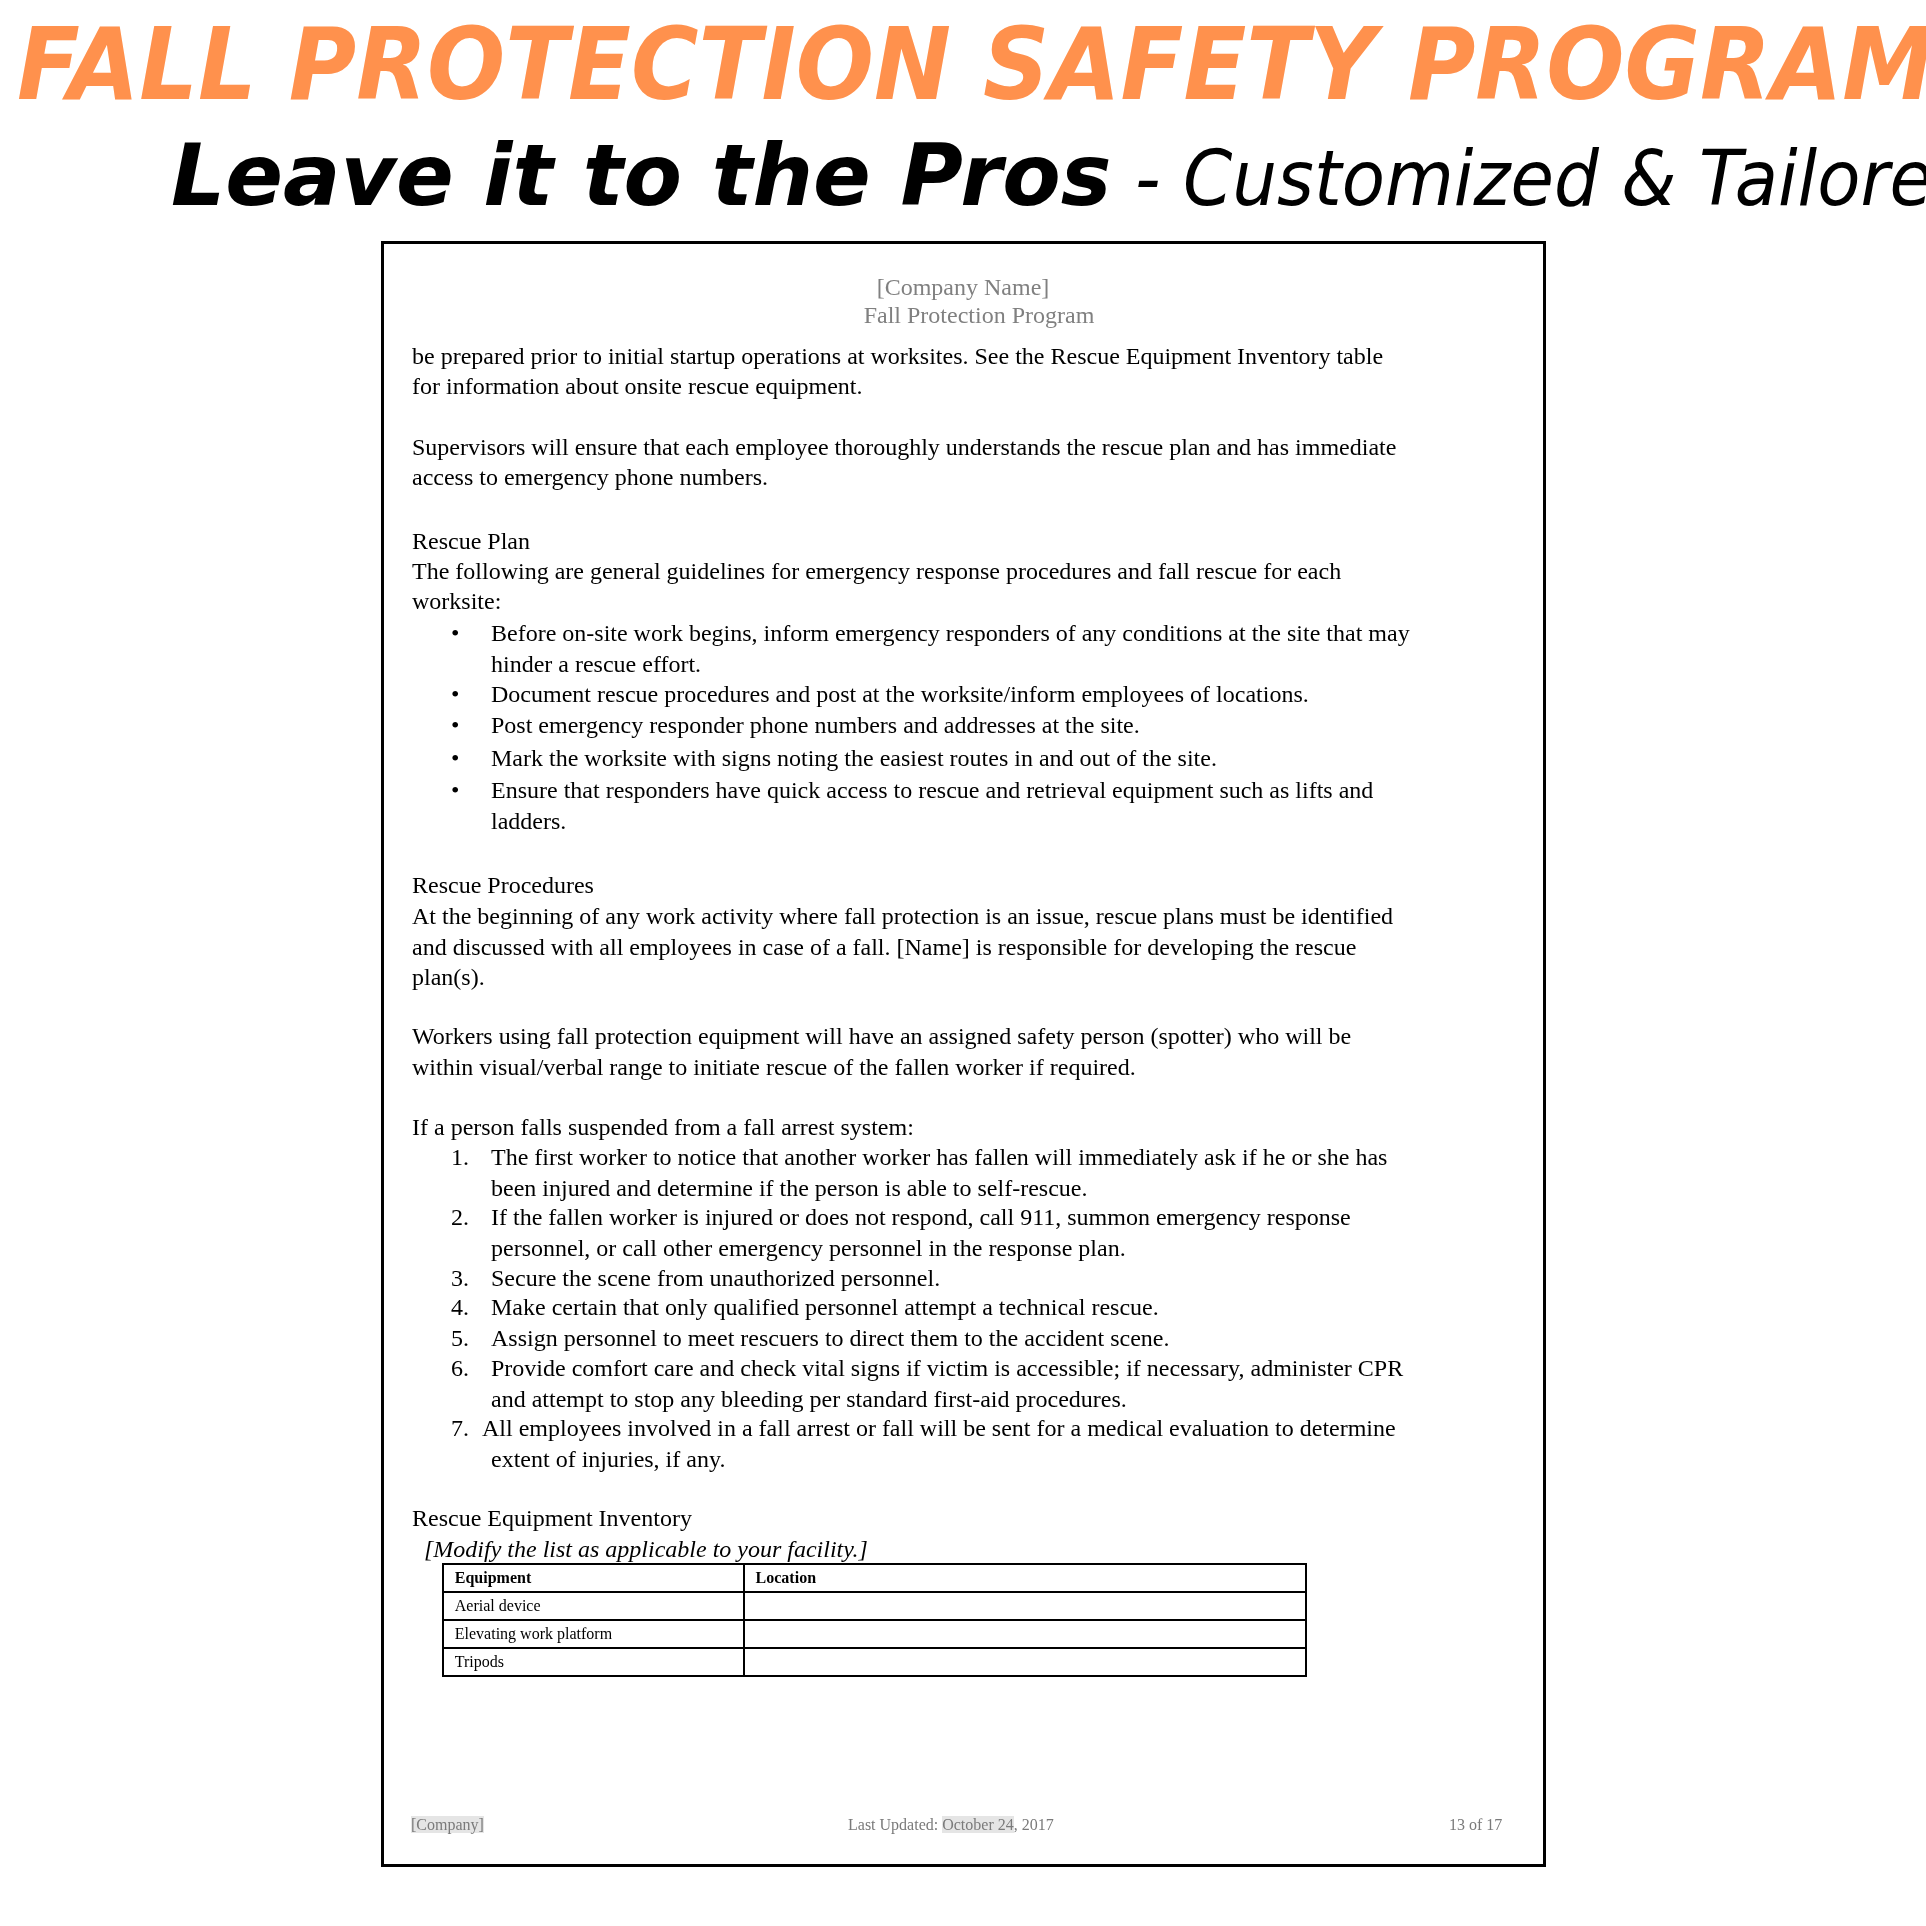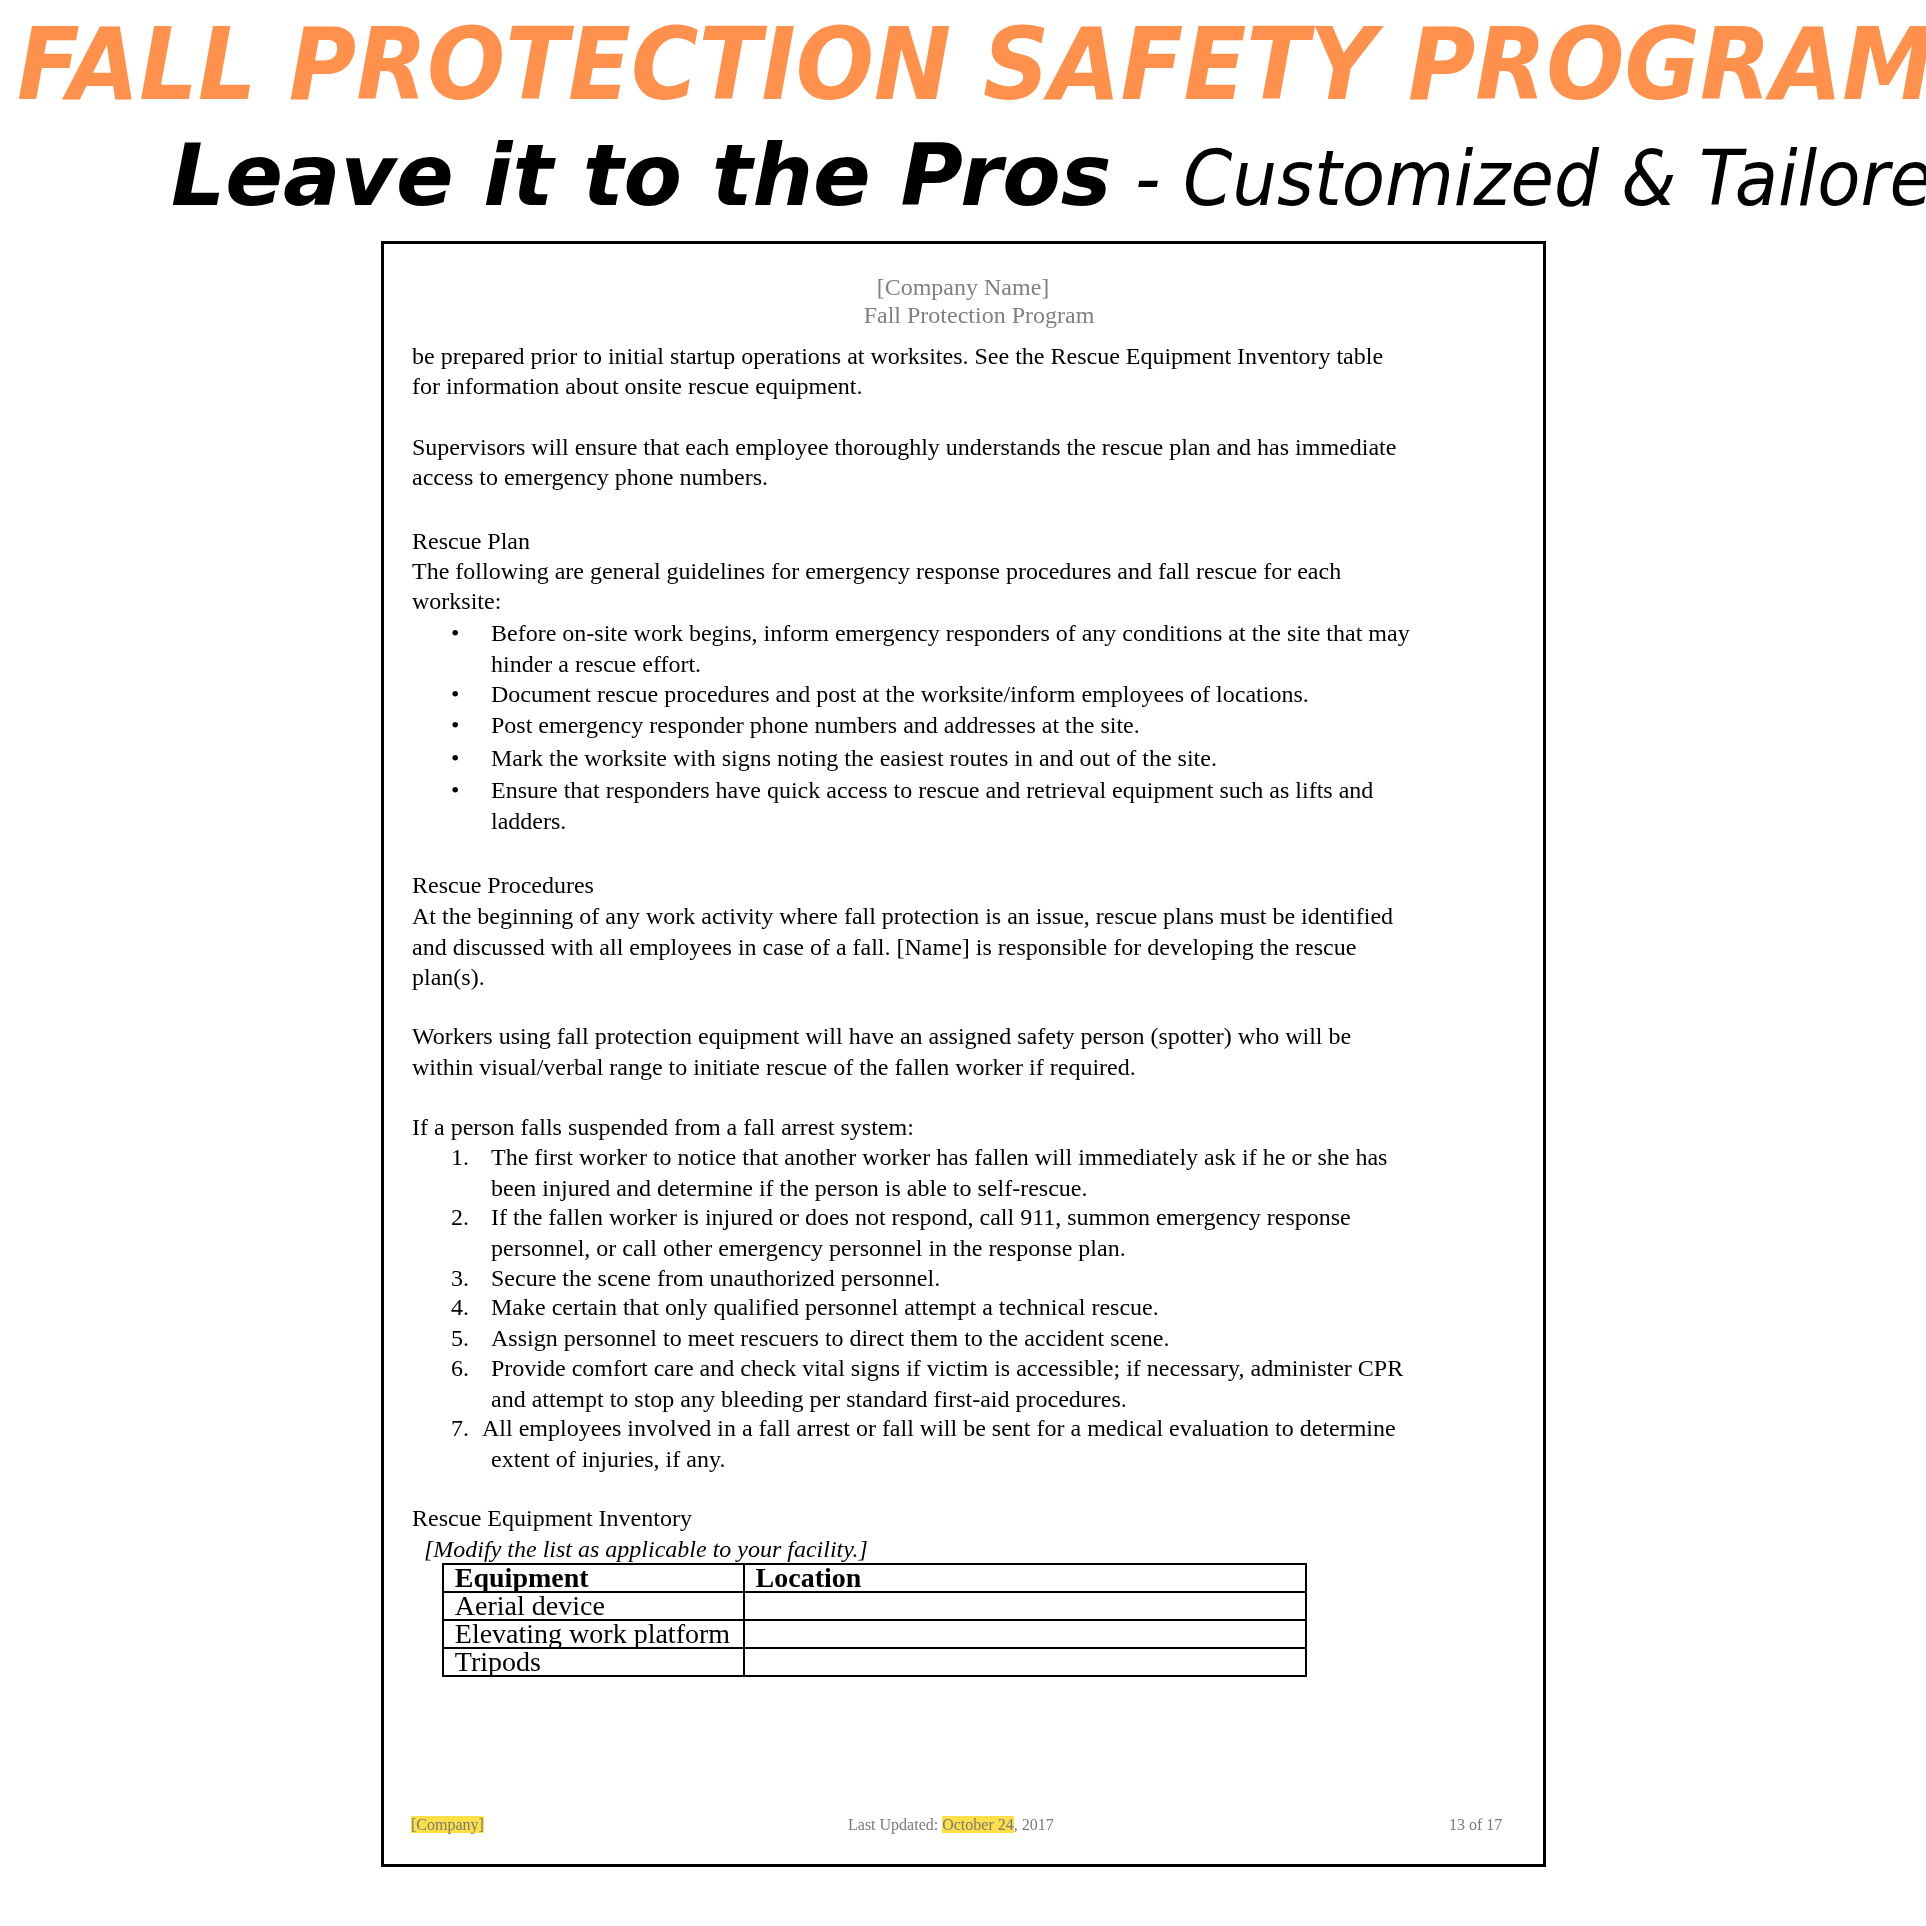--- a/index.html
+++ b/index.html
@@ -43,35 +43,35 @@
     }
     .b { font-weight: normal; }
     .i { font-style: italic; }
 
     .bullet-dot {
       position: absolute; font-family: "Liberation Serif", serif; font-size: 24px; line-height: 30px;
     }
 
     table.equip {
       position: absolute; left: 442px; top: 1563px; border-collapse: collapse;
-      font-family: "Liberation Serif", serif; font-size: 28px; color: #000;
+      font-family: "Liberation Serif", serif; font-size: 16px; color: #000;
     }
     table.equip td, table.equip th {
       border: 2.3px solid #000; height: 26px; line-height: 26px; padding: 0 0 0 10.8px;
       text-align: left; vertical-align: bottom;
     }
     table.equip th { font-weight: bold; }
     table.equip .c1 { width: 288px; }
     table.equip .c2 { width: 549px; }
 
     .footer {
       position: absolute; font-family: "Liberation Serif", serif; font-size: 16px;
       line-height: 21.6px; color: #7a7a7a; white-space: nowrap;
     }
-    .hl { background: #fde047; }
+    .hl { background: #e5e5e5; }
   </style>
 </head>
 <body>
 
 <div class="banner-title" style="color:#FF914D;">FALL PROTECTION SAFETY PROGRAM</div>
 <div class="banner-sub">
   <span class="strong">Leave it to the Pros</span><span class="light">- Customized &amp; Tailored</span>
 </div>
 
 <div class="doc-frame"></div>

